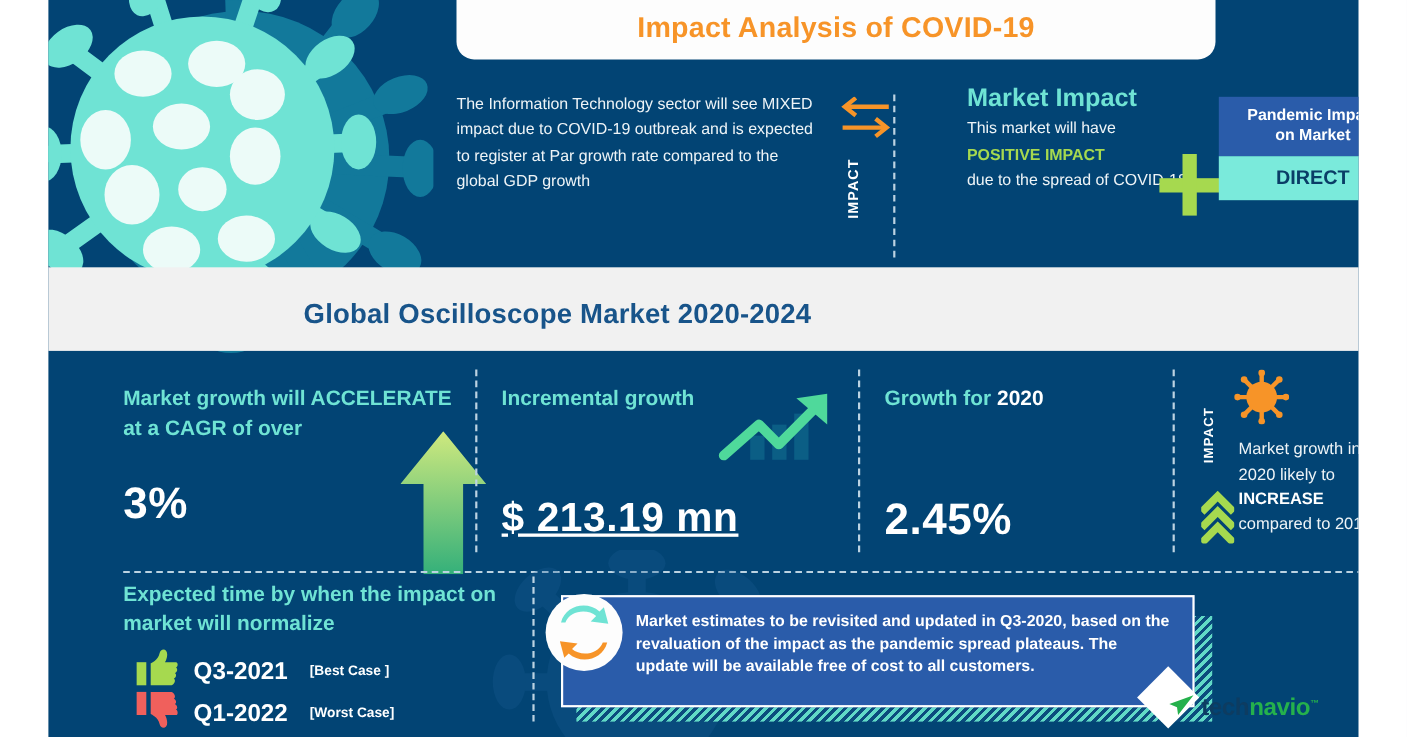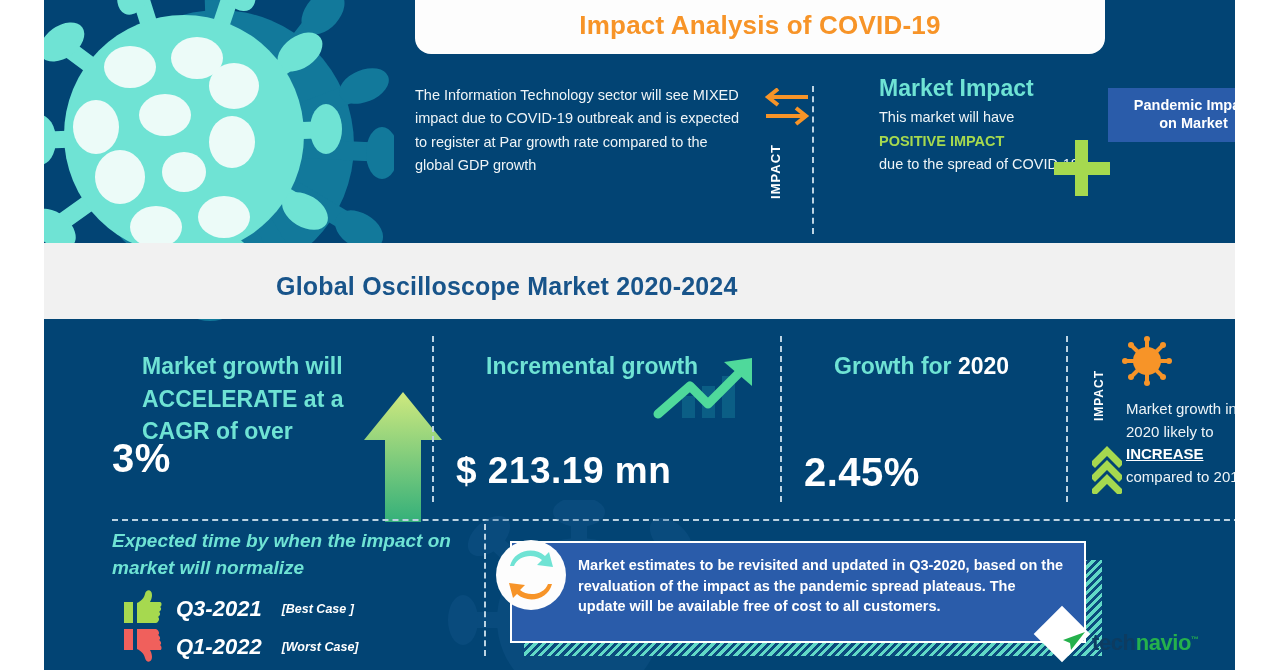--- a/index.html
+++ b/index.html
@@ -44,50 +44,50 @@
   .plus i.v{left:21px;top:0;width:13px;height:56px;}
 
   
   .pan-box{position:absolute;left:1064px;top:88px;width:171px;}
   .pan-top{background:#2a5caa;color:#ffffff;font-size:14.5px;font-weight:bold;text-align:center;
            padding:8px 6px 9px 6px;line-height:1.26;}
   .pan-bot{background:#7aeadb;color:#0a3d66;font-size:18px;font-weight:bold;text-align:center;padding:9px 6px 10px 6px;}
 
   
   .kpi-row{position:absolute;left:44px;top:326px;width:1191px;height:186px;}
-  .kpi-txt{font-size:23px;font-weight:bold;color:#6fe3d4;line-height:1.42;margin-left:30px;}
+  .kpi-txt{font-size:19px;font-weight:bold;color:#6fe3d4;line-height:1.42;}
   .kpi-big{font-size:40px;font-weight:bold;color:#ffffff;letter-spacing:.5px;}
 
   .k1{position:absolute;left:24px;top:24px;width:300px;}
   .k1 .kpi-big{position:absolute;left:0;top:86px;}
   .arrow-up{position:absolute;left:252px;top:42px;}
 
   .k2{position:absolute;left:368px;top:24px;width:320px;}
-  .k2 .kpi-big{position:absolute;left:0;top:100px;font-size:37px;}
+  .k2 .kpi-big{position:absolute;left:0;top:100px;font-size:37px;text-decoration:underline;}
   .chartico{position:absolute;left:196px;top:6px;}
 
   .k3{position:absolute;left:716px;top:24px;width:270px;}
   .k3 .kpi-big{position:absolute;left:0;top:100px;}
   .white-part{color:#ffffff;}
 
   .k4{position:absolute;left:1002px;top:10px;width:220px;}
   .k4 .imp-vert2{position:absolute;left:2px;top:34px;color:#ffffff;font-size:12px;font-weight:bold;letter-spacing:1px;
                  writing-mode:vertical-rl;transform:rotate(180deg);}
   .virus-dot{position:absolute;left:32px;top:0px;}
   .chev{position:absolute;left:2px;top:110px;}
   .k4-txt{position:absolute;left:36px;top:62px;width:180px;font-size:15px;color:#eef4f7;line-height:1.5;}
-  .k4-txt b{color:#ffffff;text-decoration:underline;}
+  .k4-txt b{color:#ffffff;}
 
   .vdash{position:absolute;top:10px;width:0;height:166px;border-left:2px dashed #bcd3e2;}
 
   
   .hdash{position:absolute;left:68px;top:519px;width:1148px;height:0;border-top:2px dashed #bcd3e2;}
 
   
-  .bl{position:absolute;left:68px;top:528px;width:370px;font-style:italic;}
+  .bl{position:absolute;left:68px;top:528px;width:370px;}
   .bl-head{font-size:19px;font-weight:bold;color:#6fe3d4;line-height:1.4;}
   .bl-row{position:absolute;display:flex;align-items:center;gap:14px;}
   .bl-row .q{font-size:22px;font-weight:bold;color:#ffffff;text-align:center;}
   .bl-row .case{font-size:12.5px;font-weight:bold;color:#ffffff;margin-left:6px;}
   .r1{left:12px;top:62px;}
   .r2{left:12px;top:100px;}
   .dash-v2{position:absolute;left:440px;top:524px;width:0;height:132px;border-left:2px dashed #bcd3e2;}
 
   
   .wm{position:absolute;left:395px;top:500px;opacity:.30;}
@@ -216,20 +216,21 @@
     <div class="plus">
         <i class="h"></i>
         <i class="v"></i>
       </div>
 
     <div class="pan-box">
       <div class="pan-top">
         <span>Pandemic Impact</span><br>
         <span>on Market</span>
       </div>
+      <div class="pan-bot">DIRECT</div>
     </div>
 
     <div class="kpi-row">
 
       <div class="k1">
         <div class="kpi-txt">Market growth will ACCELERATE at a CAGR of over</div>
         <div class="kpi-big">3%</div>
         <div class="arrow-up">
           <svg width="78" height="130" viewBox="0 0 78 130" xmlns="http://www.w3.org/2000/svg">
             <defs>

